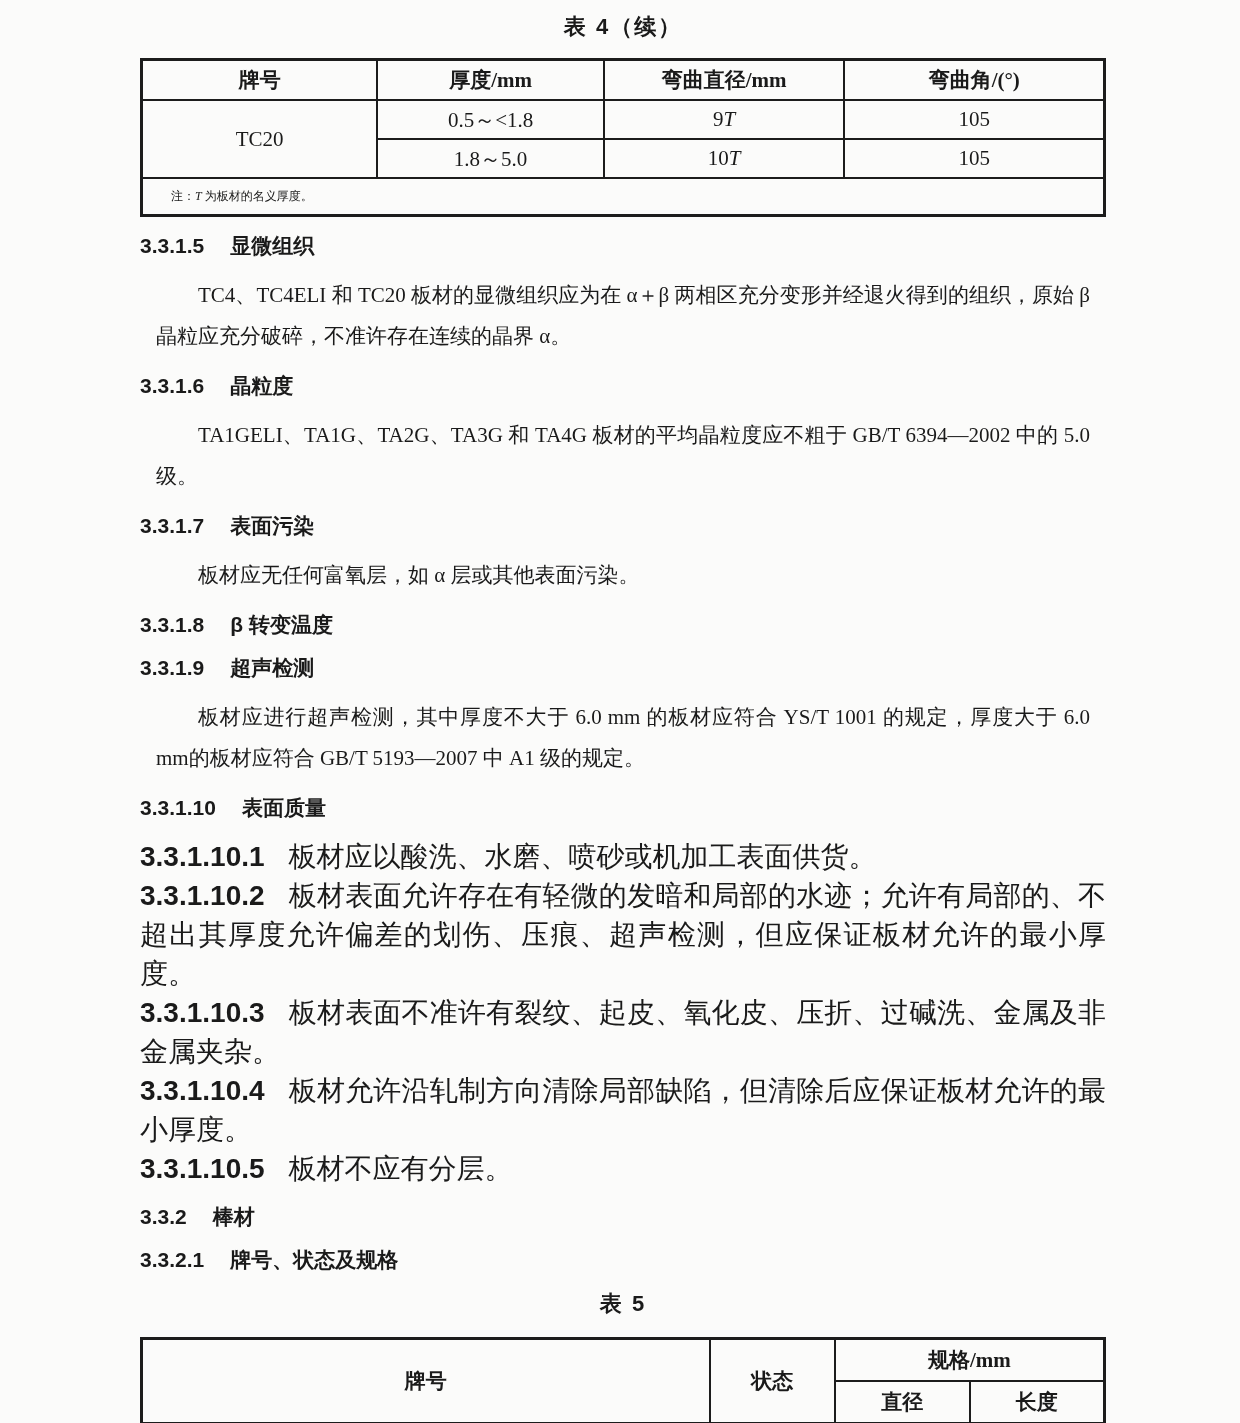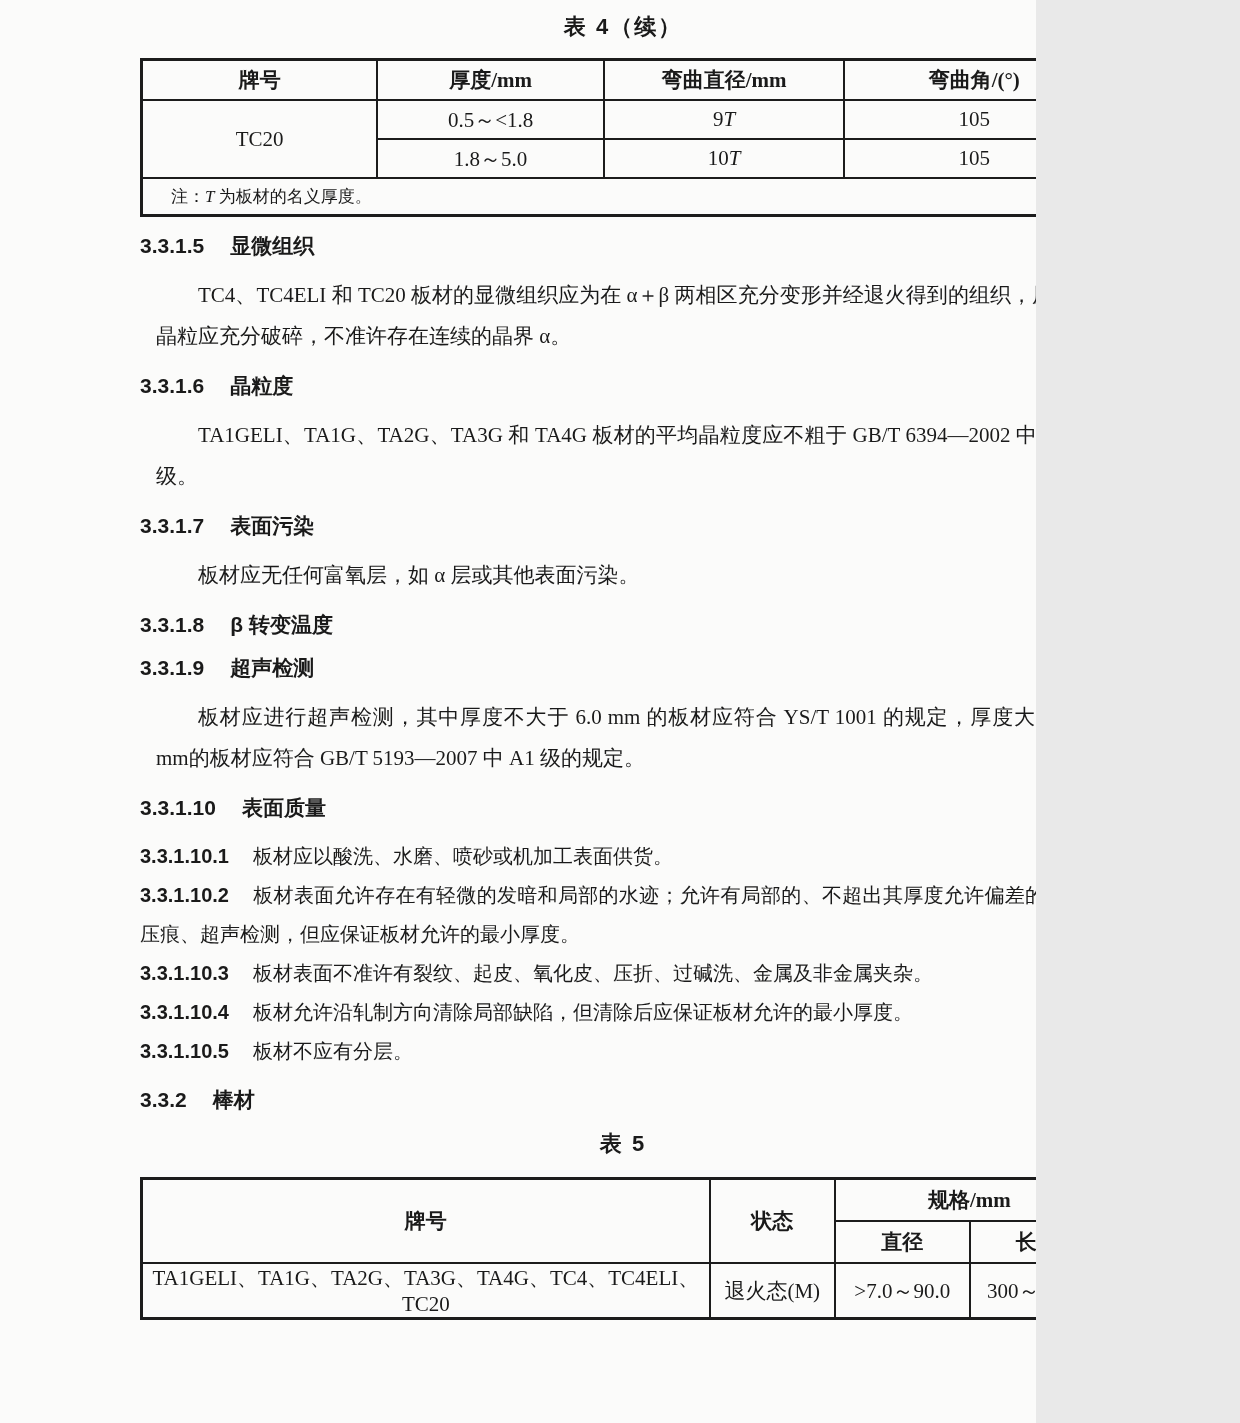--- a/index.html
+++ b/index.html
@@ -3,21 +3,21 @@
 <meta charset="utf-8">
 <style>
   html,body{margin:0;padding:0;}
   body{
     background:#e9e9e9;
     font-family:"Liberation Serif","DejaVu Serif",serif;
     color:#1a1a1a;
   }
   .page{
     position:relative;
-    width:1036px;
+    width:1240px;
     height:1423px;
     background:#fbfbfa;
     overflow:hidden;
   }
   .content{
     position:absolute;
     left:140px;
     top:0;
     width:966px;
   }
@@ -47,21 +47,21 @@
   }
   td{
     text-align:center;
     height:37px;
     padding:0 4px;
   }
   .t4 .note{
     text-align:left;
     padding-left:28px;
     height:35px;
-    font-size:17px;
+    font-size:12px;
   }
   .ti{
     font-family:"Liberation Serif","DejaVu Serif",serif;
     font-style:italic;
   }
   .heading{
     font-family:Liberation Sans, sans-serif;
     font-weight:bold;
     font-size:21px;
     line-height:28px;
@@ -69,21 +69,21 @@
   }
   .heading .num{margin-right:26px;}
   .para{
     font-size:21px;
     line-height:41px;
     margin:11px 16px;
     text-indent:2em;
     text-align:justify;
   }
   .numbered{
-    font-size:20px;
+    font-size:28px;
     line-height:39px;
     margin:0;
     text-align:justify;
   }
   .numbered .num{
     font-family:"Liberation Sans","DejaVu Sans",sans-serif;
     font-weight:bold;
     margin-right:24px;
   }
   .t5 th{height:40px;}
@@ -145,20 +145,21 @@
 
     <div class="heading"><span class="num">3.3.1.10</span><span>表面质量</span></div>
 
     <div class="numbered"><span class="num">3.3.1.10.1</span><span>板材应以酸洗、水磨、喷砂或机加工表面供货。</span></div>
     <div class="numbered"><span class="num">3.3.1.10.2</span><span>板材表面允许存在有轻微的发暗和局部的水迹；允许有局部的、不超出其厚度允许偏差的划伤、压痕、超声检测，但应保证板材允许的最小厚度。</span></div>
     <div class="numbered"><span class="num">3.3.1.10.3</span><span>板材表面不准许有裂纹、起皮、氧化皮、压折、过碱洗、金属及非金属夹杂。</span></div>
     <div class="numbered"><span class="num">3.3.1.10.4</span><span>板材允许沿轧制方向清除局部缺陷，但清除后应保证板材允许的最小厚度。</span></div>
     <div class="numbered"><span class="num">3.3.1.10.5</span><span>板材不应有分层。</span></div>
 
     <div class="heading"><span class="num">3.3.2</span><span>棒材</span></div>
+    <div class="heading"><span class="num">3.3.2.1</span><span>牌号、状态及规格</span></div>
 
     <div class="tbl-title t5-title">表 5</div>
 
     <table class="t5">
       <colgroup>
         <col style="width:59%">
           <col style="width:13%">
           <col style="width:14%">
           <col style="width:14%">
       </colgroup>

